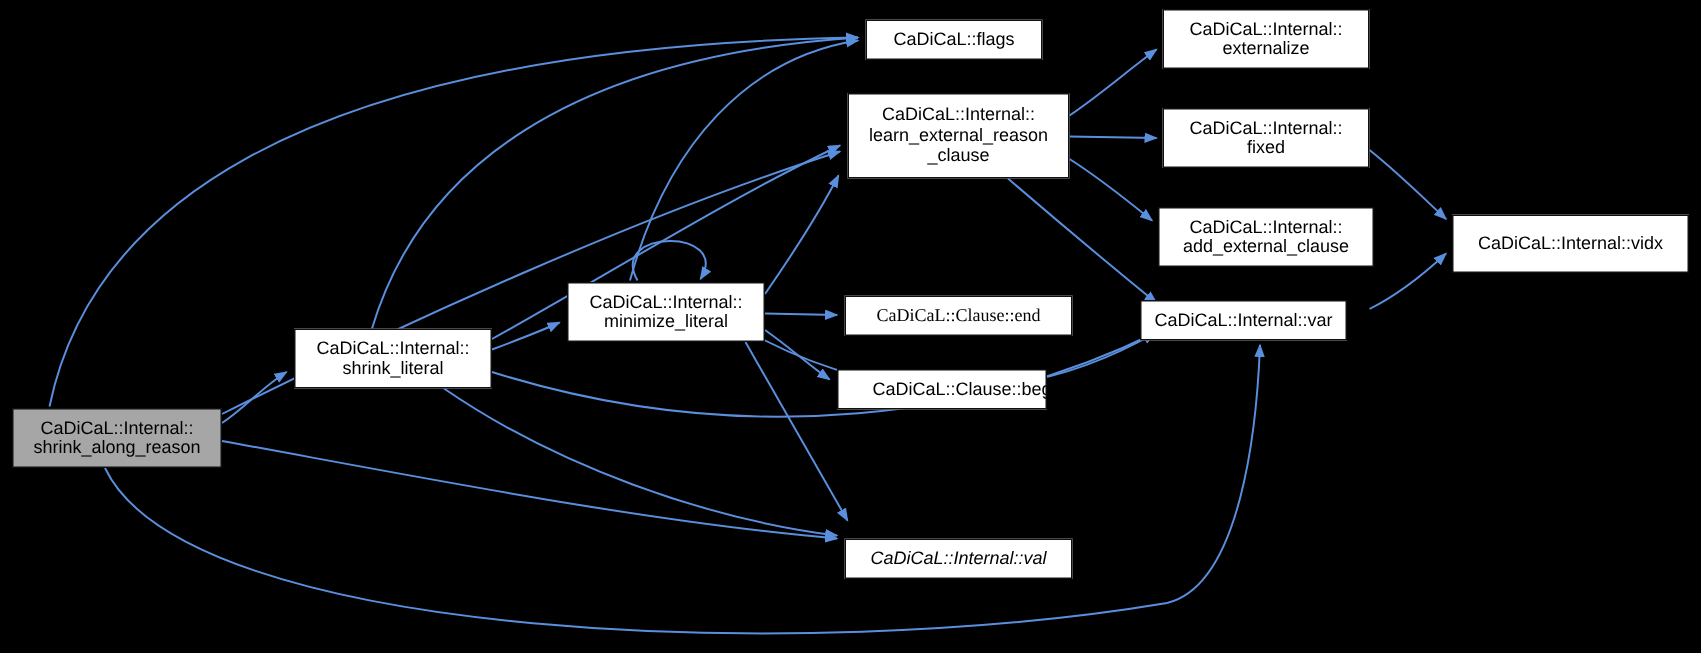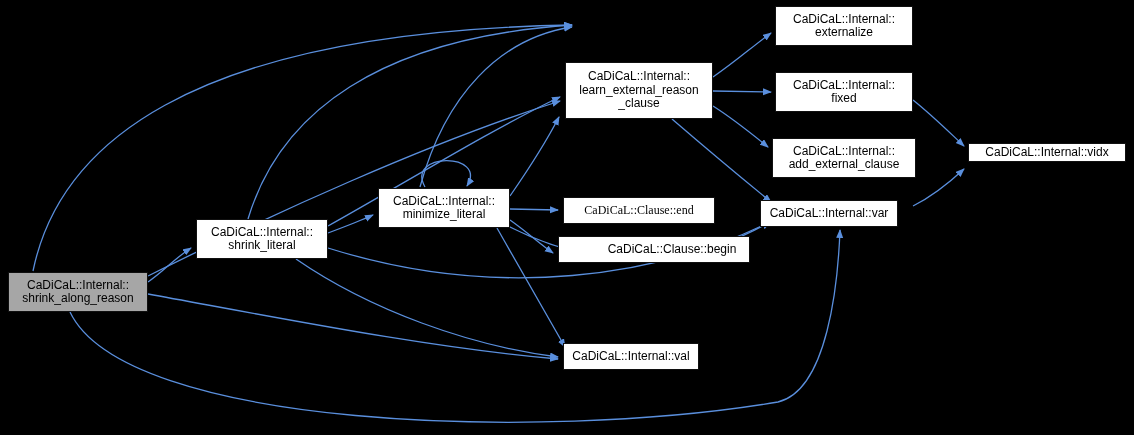--- a/index.html
+++ b/index.html
@@ -89,37 +89,38 @@
 
   <div class="node highlight" style="left:8px; top:272px; width:140px; height:40px;">CaDiCaL::Internal::
 shrink_along_reason</div>
 
   <div class="node" style="left:196px; top:219px; width:132px; height:40px;">CaDiCaL::Internal::
 shrink_literal</div>
 
   <div class="node" style="left:378px; top:188px; width:132px; height:40px;">CaDiCaL::Internal::
 minimize_literal</div>
 
+  <div class="node" style="left:577px; top:13px; width:118px; height:27px;">CaDiCaL::flags</div>
 
   <div class="node" style="left:565px; top:62px; width:148px; height:57px;">CaDiCaL::Internal::
 learn_external_reason
 _clause</div>
 
   <div class="node" style="left:563px; top:197px; width:152px; height:27px;font-family:Liberation Serif, serif;">CaDiCaL::Clause::end</div>
 
-  <div class="node" style="left:558px; top:236px; width:192px; height:27px;padding-left:36px;">CaDiCaL::Clause::begin</div>
+  <div class="node" style="left:558px; top:246px; width:140px; height:27px;padding-left:36px;">CaDiCaL::Clause::begin</div>
 
-  <div class="node" style="left:563px; top:343px; width:136px; height:27px;">CaDiCaL::Internal::val</div>
+  <div class="node" style="left:563px; top:359px; width:152px; height:27px;font-style:italic;">CaDiCaL::Internal::val</div>
 
   <div class="node" style="left:775px; top:6px; width:138px; height:40px;">CaDiCaL::Internal::
 externalize</div>
 
   <div class="node" style="left:775px; top:72px; width:138px; height:40px;">CaDiCaL::Internal::
 fixed</div>
 
   <div class="node" style="left:772px; top:138px; width:144px; height:40px;">CaDiCaL::Internal::
 add_external_clause</div>
 
   <div class="node" style="left:760px; top:200px; width:138px; height:27px;">CaDiCaL::Internal::var</div>
 
-  <div class="node" style="left:968px; top:143px; width:158px; height:19px;">CaDiCaL::Internal::vidx</div>
+  <div class="node" style="left:968px; top:143px; width:158px; height:39px;">CaDiCaL::Internal::vidx</div>
 
 </div>
 
 </body></html>

